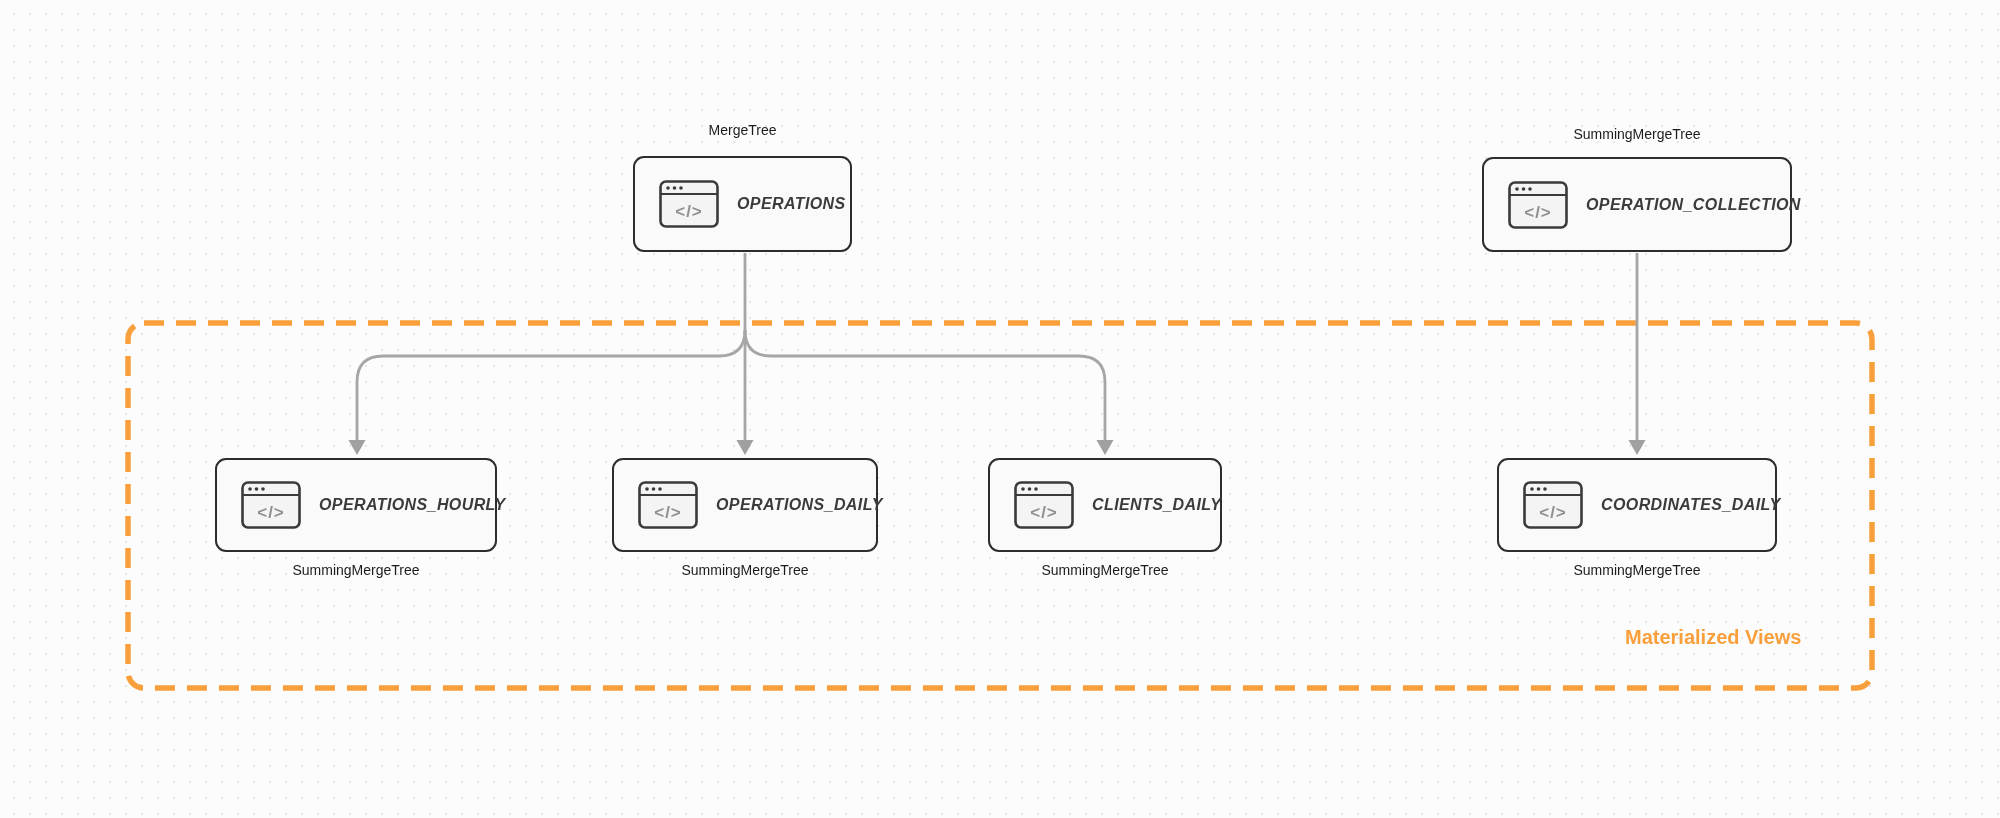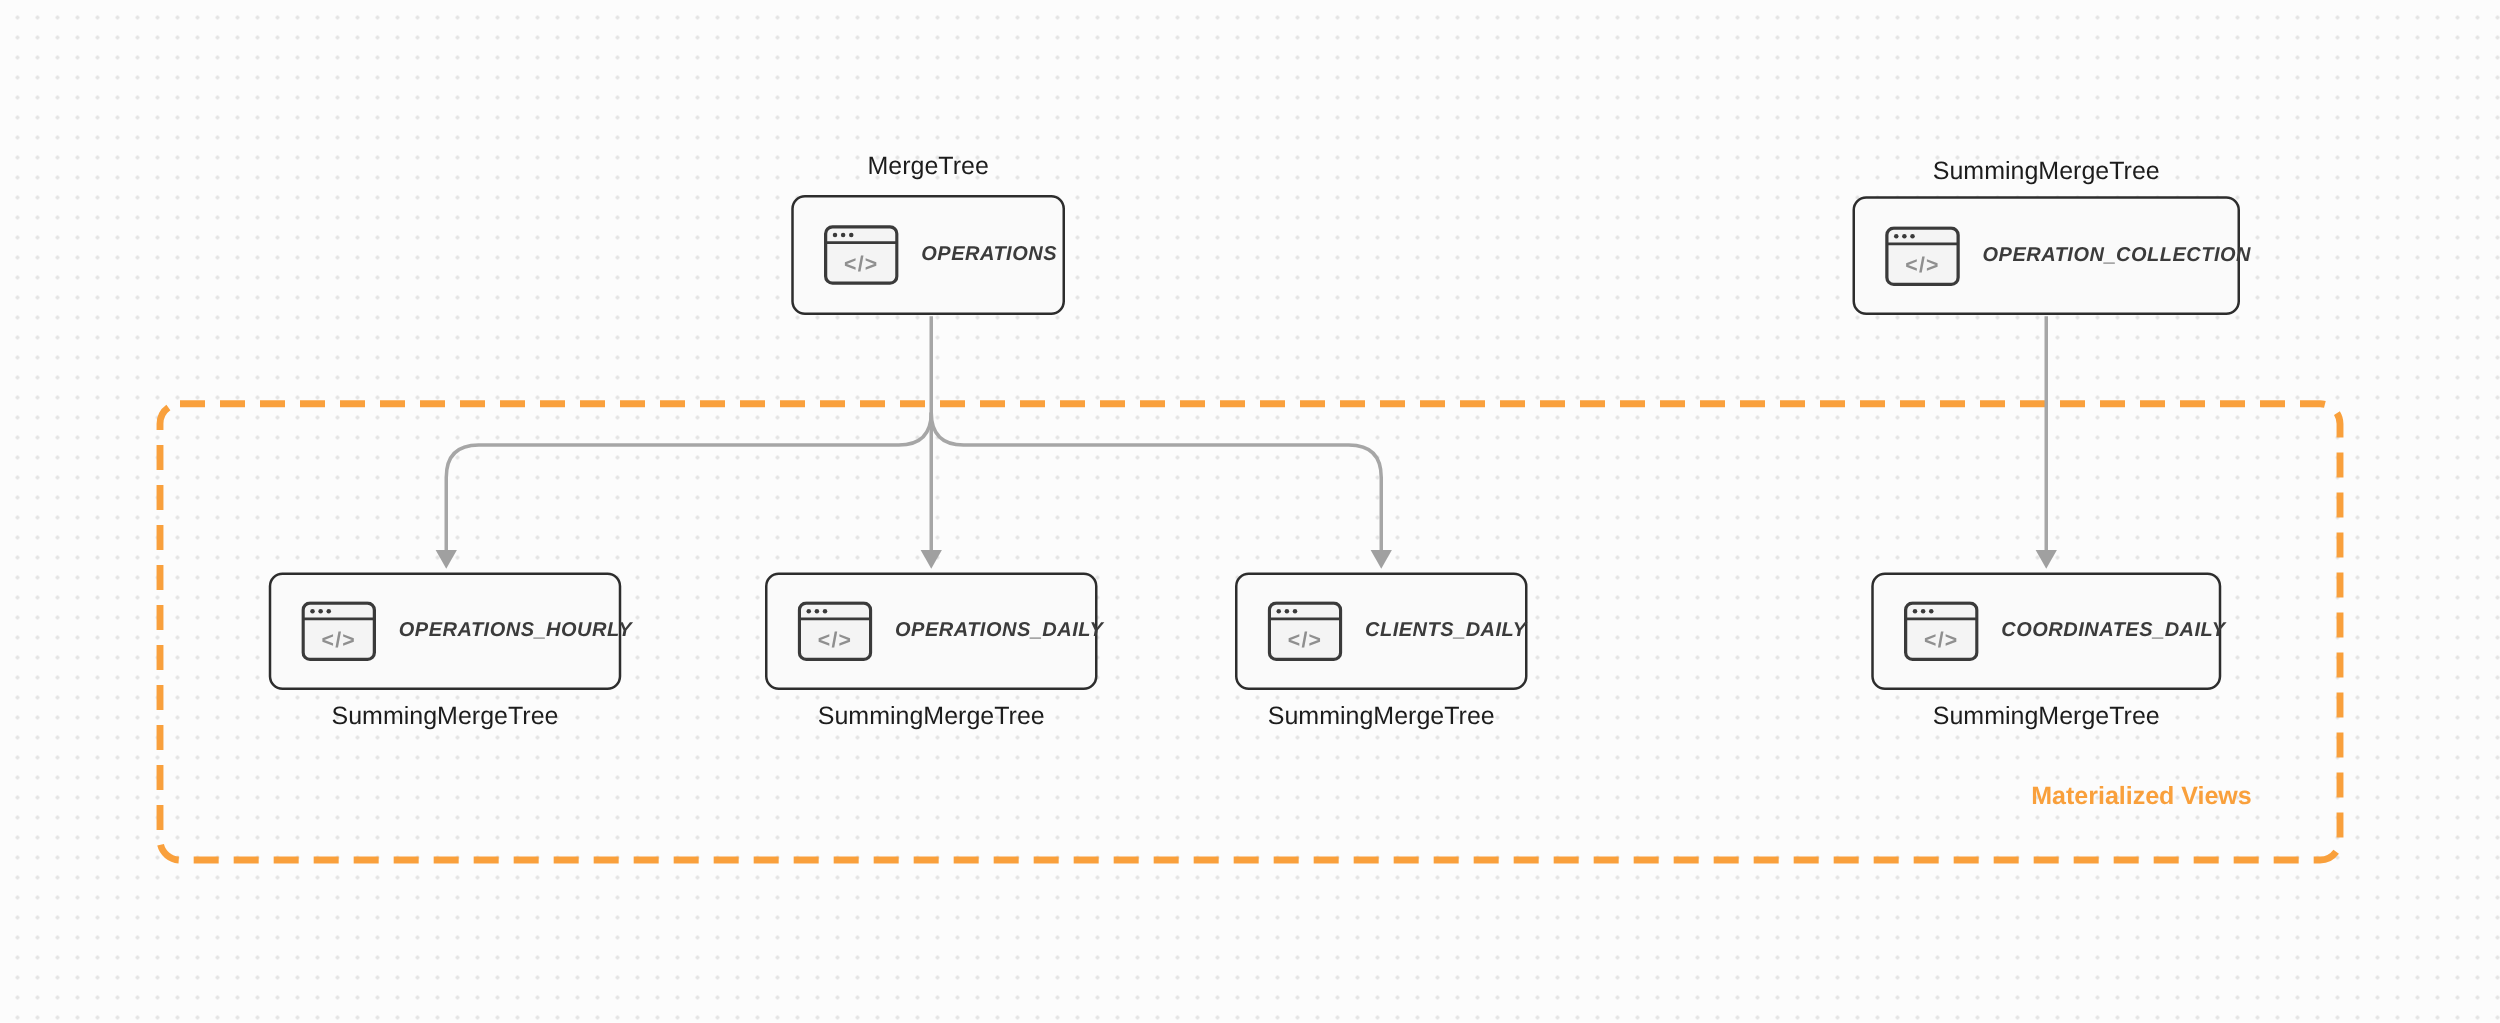--- a/index.html
+++ b/index.html
@@ -36,21 +36,21 @@
     font-style: italic;
     font-weight: 600;
     letter-spacing: 0.4px;
     color: #3B3B3B;
     white-space: nowrap;
   }
   .icon-wrap { display: inline-flex; flex: 0 0 auto; }
   .engine-label {
     position: absolute;
     text-align: center;
-    font-size: 20px;
+    font-size: 14px;
     font-weight: 500;
     color: #1C1C1C;
     white-space: nowrap;
   }
   .group-label {
     position: absolute;
     left: 1625px;
     top: 626px;
     font-size: 20px;
     font-weight: 600;

